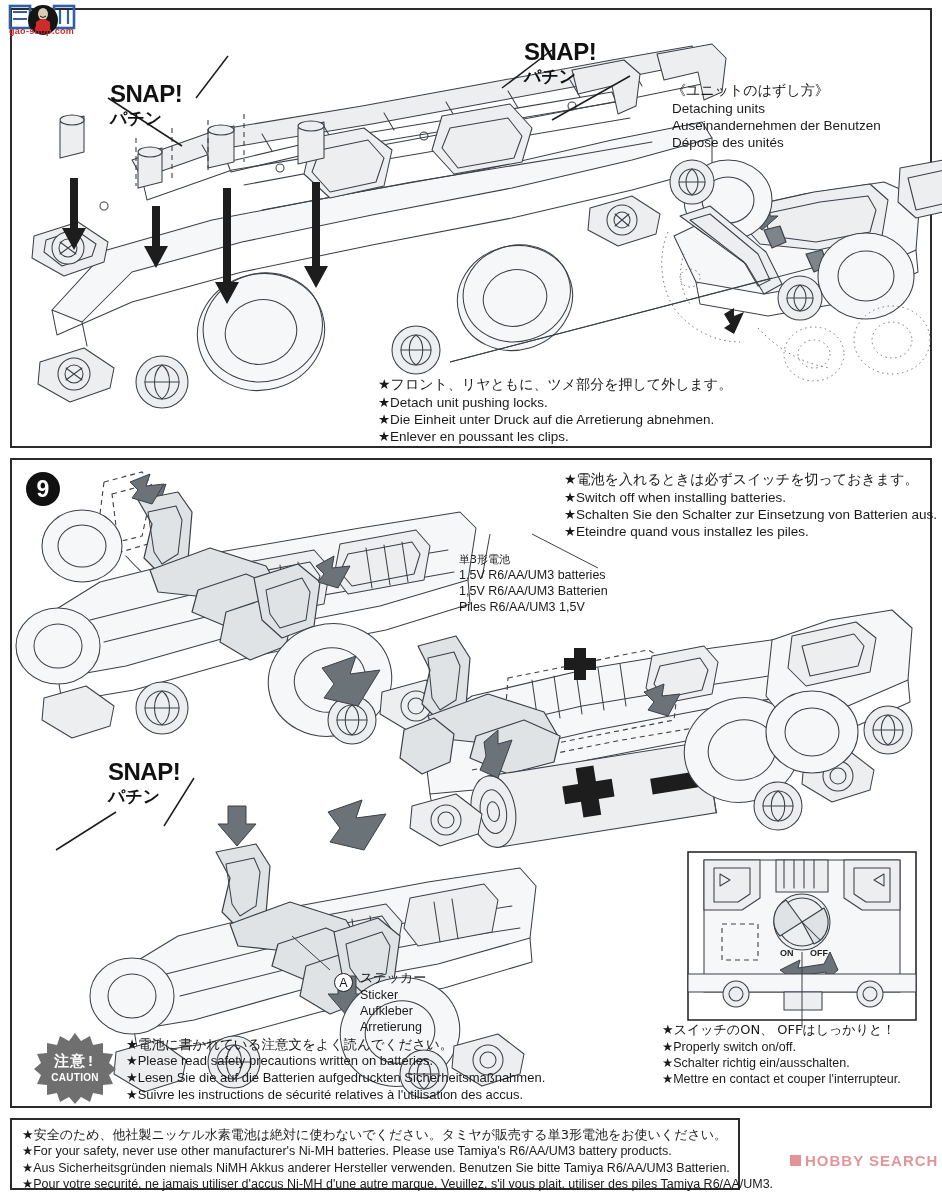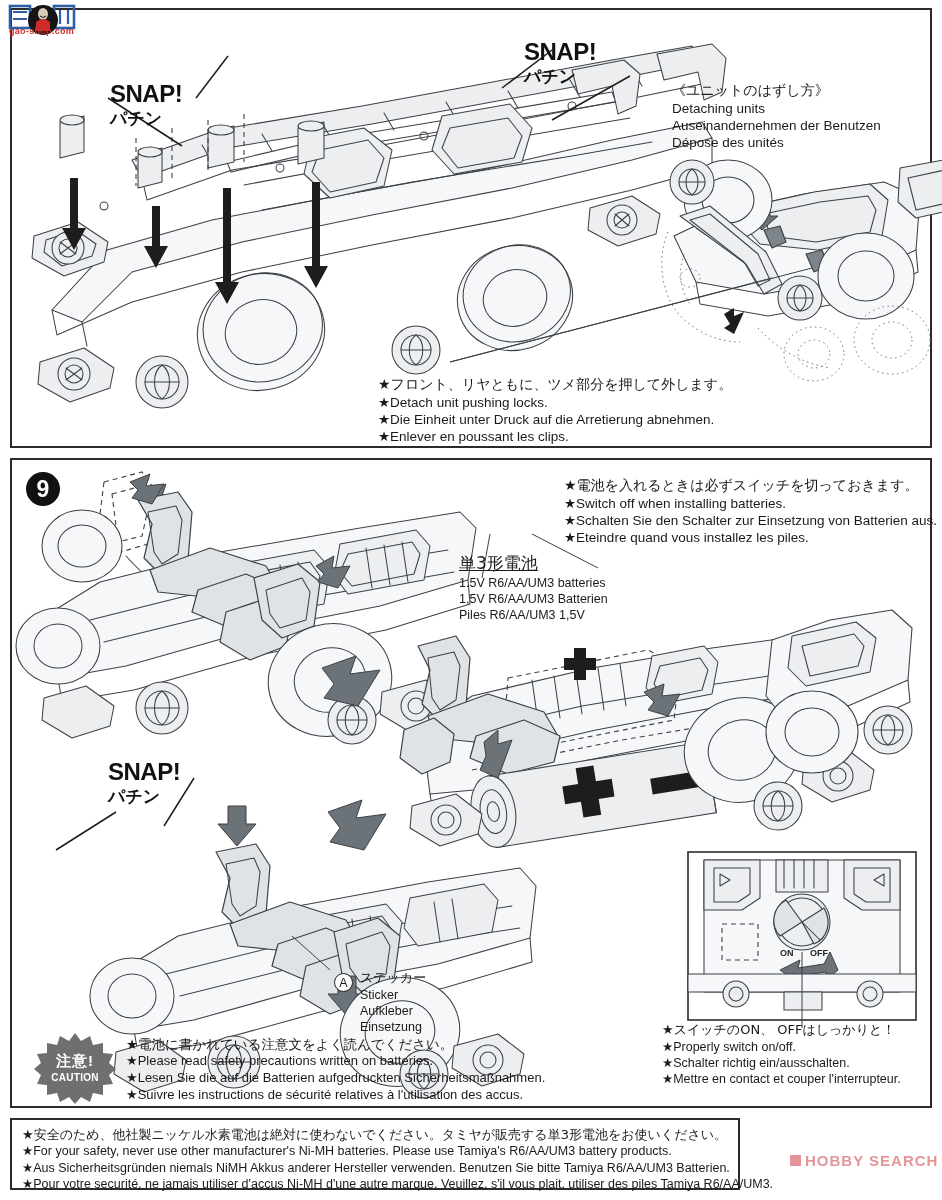--- a/index.html
+++ b/index.html
@@ -65,21 +65,21 @@
   }
 
   
   .caution-badge {
     position: absolute;
     width: 82px; height: 72px;
   }
   .caution-badge .cb-jp {
     position: absolute; left: 0; right: 0; top: 20px;
     text-align: center; color: #fff; font-size: 15px; font-weight: bold;
-    font-family: Liberation Sans, sans-serif; letter-spacing: 1px;
+    font-family: Liberation Mono, monospace; letter-spacing: 1px;
   }
   .caution-badge .cb-en {
     position: absolute; left: 0; right: 0; top: 40px;
     text-align: center; color: #fff; font-size: 10px; font-weight: bold;
     letter-spacing: 0.3px;
   }
 
   
   #wm-gaogang {
     position: absolute; left: 8px; top: 2px; width: 72px; height: 42px;
@@ -496,45 +496,45 @@
         <circle class="fillA" cx="182" cy="142" r="13"></circle>
         <circle class="ln" cx="182" cy="142" r="7"></circle>
         <path class="fillA" d="M96,140 L134,140 L134,158 L96,158 Z"></path>
 
         <path class="lnd" d="M34,72 L70,72 L70,108 L34,108 Z"></path>
 
         <line class="leader-thin" x1="114" y1="100" x2="114" y2="176"></line>
       </g>
     </svg>
 
-    <div class="textblock" style="left:552px; top:17px; font-size:13.5px;">
+    <div class="textblock" style="left:552px; top:11px; font-size:13.5px;">
       <span class="tline jp" style="font-size:14px;">★電池を入れるときは必ずスイッチを切っておきます。</span>
       <span class="tline">★Switch off when installing batteries.</span>
       <span class="tline">★Schalten Sie den Schalter zur Einsetzung von Batterien aus.</span>
       <span class="tline">★Eteindre quand vous installez les piles.</span>
     </div>
 
     <div class="textblock" style="left:447px; top:93px; font-size:12.5px;">
-      <span class="tline jp" style="font-size:17px;text-decoration:underline;">単3形電池</span>
+      <span class="tline jp" style="font-size:11px;">単3形電池</span>
       <span class="tline">1.5V R6/AA/UM3 batteries</span>
       <span class="tline">1,5V R6/AA/UM3 Batterien</span>
       <span class="tline">Piles R6/AA/UM3 1,5V</span>
     </div>
 
     <div class="snap" style="left:96px; top:300px;">
       <div class="snap-en">SNAP!</div>
       <div class="snap-jp jp">パチン</div>
     </div>
 
     <div class="circ-letter" style="left:322px; top:513px;">A</div>
     <div class="textblock" style="left:348px; top:510px; font-size:12.5px;">
       <span class="tline jp" style="font-size:13px;">ステッカー</span>
       <span class="tline">Sticker</span>
       <span class="tline">Aufkleber</span>
-      <span class="tline">Einsetzung</span>
+      <span class="tline">Arretierung</span>
     </div>
 
     <div class="textblock" style="left:650px; top:562px; font-size:12.5px;">
       <span class="tline jp" style="font-size:13px;">★スイッチのON、 OFFはしっかりと！</span>
       <span class="tline">★Properly switch on/off.</span>
       <span class="tline">★Schalter richtig ein/ausschalten.</span>
       <span class="tline">★Mettre en contact et couper l'interrupteur.</span>
     </div>
 
     <div class="caution-badge" style="left:22px; top:572px;">

